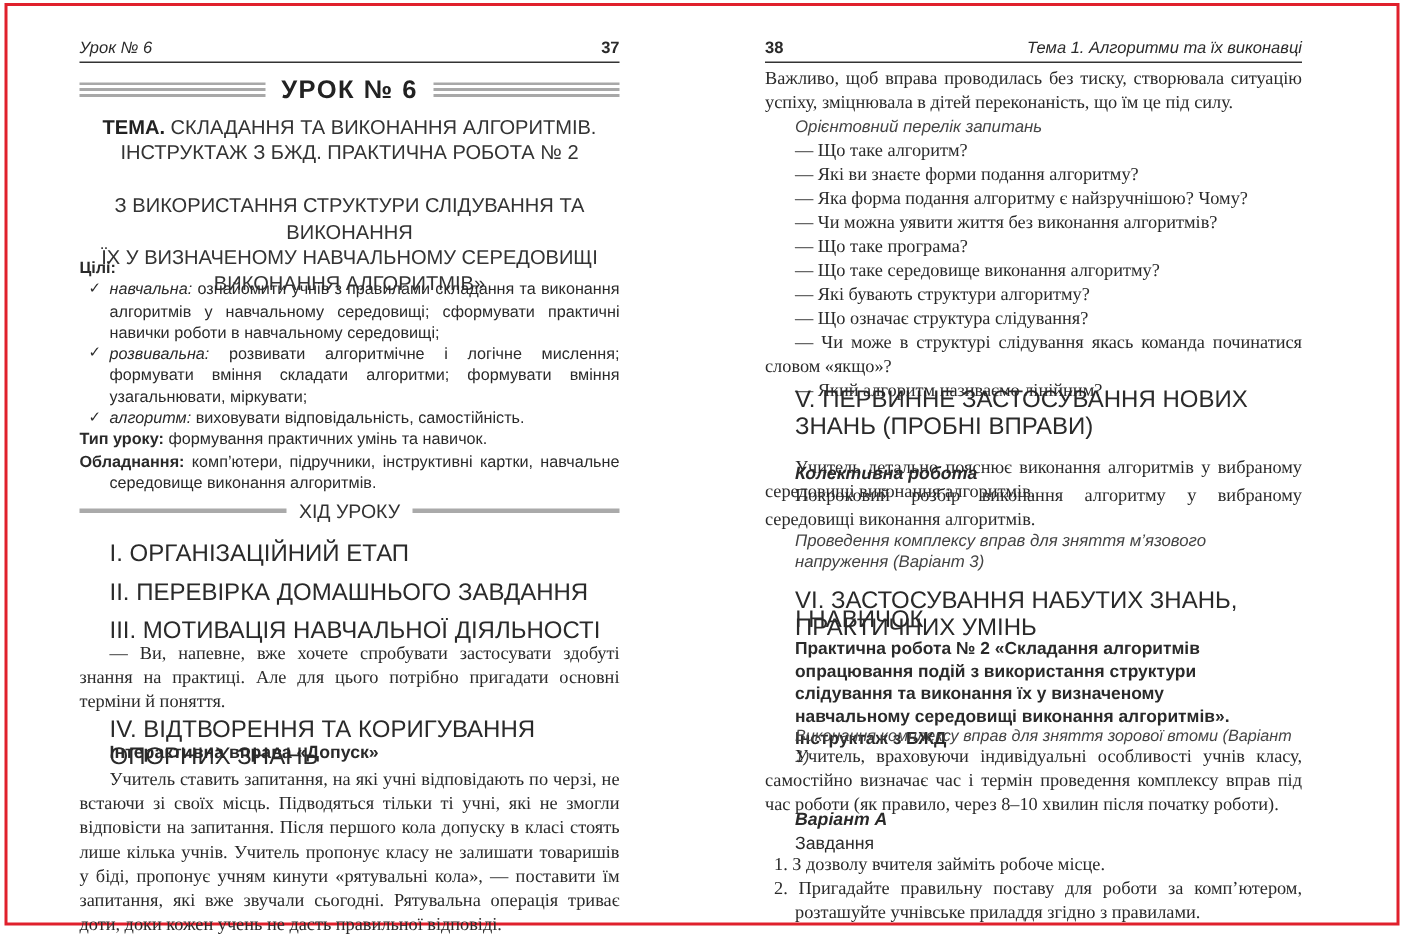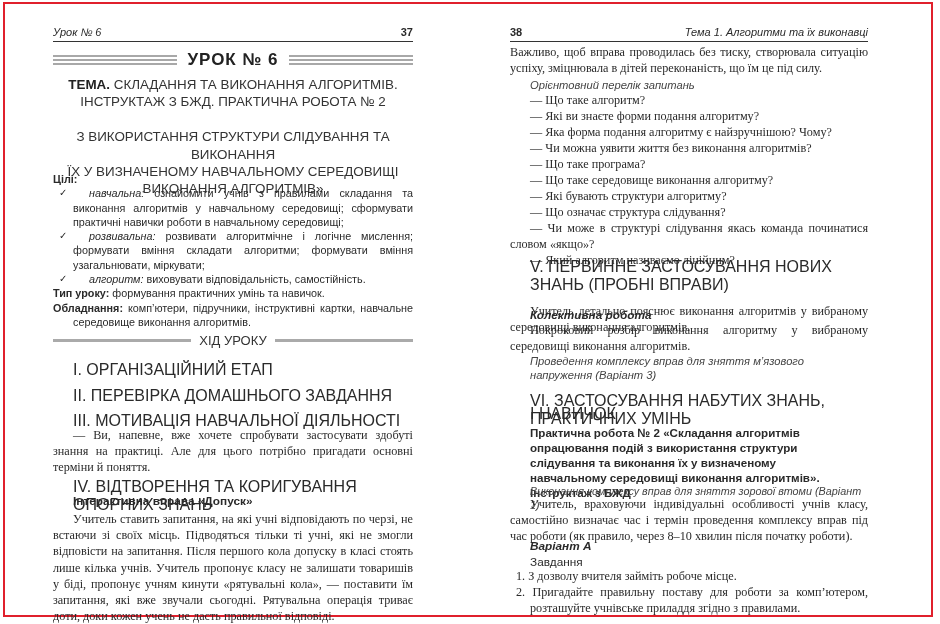--- a/index.html
+++ b/index.html
@@ -13,21 +13,21 @@
   .rh-num { font-weight:bold; }
   .lesson-bar { position:absolute; top:50px; left:0; right:0; height:20px; display:flex; align-items:center; }
   .stripes { flex:1; height:11px; background:repeating-linear-gradient(to bottom,#a8a8a8 0 2px,#fff 2px 4px); }
   .lesson-title { font-family:"Liberation Sans", sans-serif; font-weight:bold; font-size:17px; letter-spacing:1px; padding:0 10px; color:#222; }
   .theme { position:absolute; top:76px; left:-4px; right:-4px; text-align:center; font-family:"Liberation Sans", sans-serif; font-size:13.4px; line-height:17.4px; color:#333; }
   .theme b { color:#222; }
   .goals { position:absolute; top:172px; left:0; right:0; font-family:"Liberation Sans", sans-serif; font-size:10.8px; line-height:14.3px; color:#2a2a2a; }
   .goals .lbl { font-weight:bold; }
   .goal { position:relative; padding-left:20px; text-align:justify; }
   .goal .chk { position:absolute; left:6px; top:0; font-size:10px; }
-  .goal i { font-style:italic;margin-left:16px; }
+  .goal i { font-style:italic; }
   .hang { padding-left:20px; text-indent:-20px; text-align:justify; }
   .hid { position:absolute; top:333px; left:0; right:0; display:flex; align-items:center; }
   .hid .line { flex:1; height:3px; background:#aaa; }
   .hid span { font-family:"Liberation Sans", sans-serif; font-size:13px; padding:0 8px; color:#333; }
   .sec { font-family:"Liberation Sans", sans-serif; font-weight:normal; font-size:16px; color:#2a2a2a; position:absolute; left:20px; }
   .body { font-family:"Liberation Serif", serif; font-size:12.2px; line-height:16.2px; text-align:justify; color:#2a2a2a; position:absolute; left:0; right:0; }
   .ind { text-indent:20px; }
   .sub { font-family:"Liberation Sans", sans-serif; font-weight:bold; font-size:11.8px; position:absolute; left:20px; }
   .ital { font-family:"Liberation Sans", sans-serif; font-style:italic; font-size:11.2px; color:#444; position:absolute; left:20px; right:0; line-height:14px; }
   .qlist { position:absolute; left:0; right:0; font-size:12.2px; line-height:16px; }

